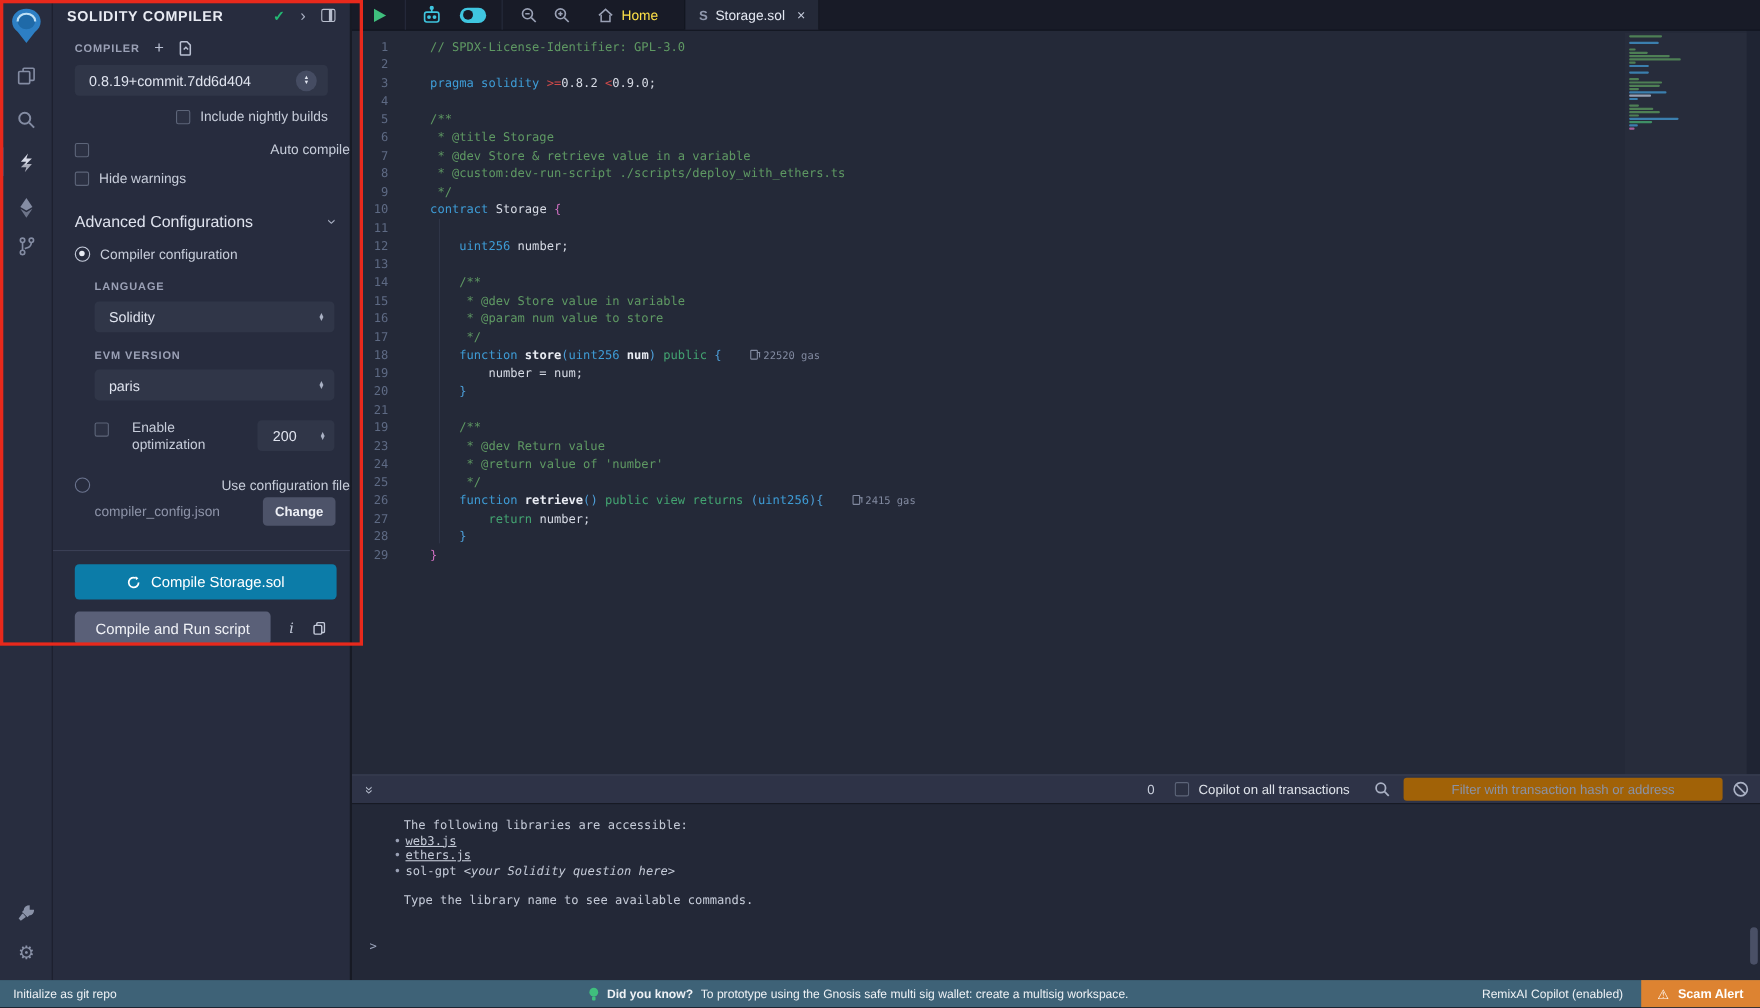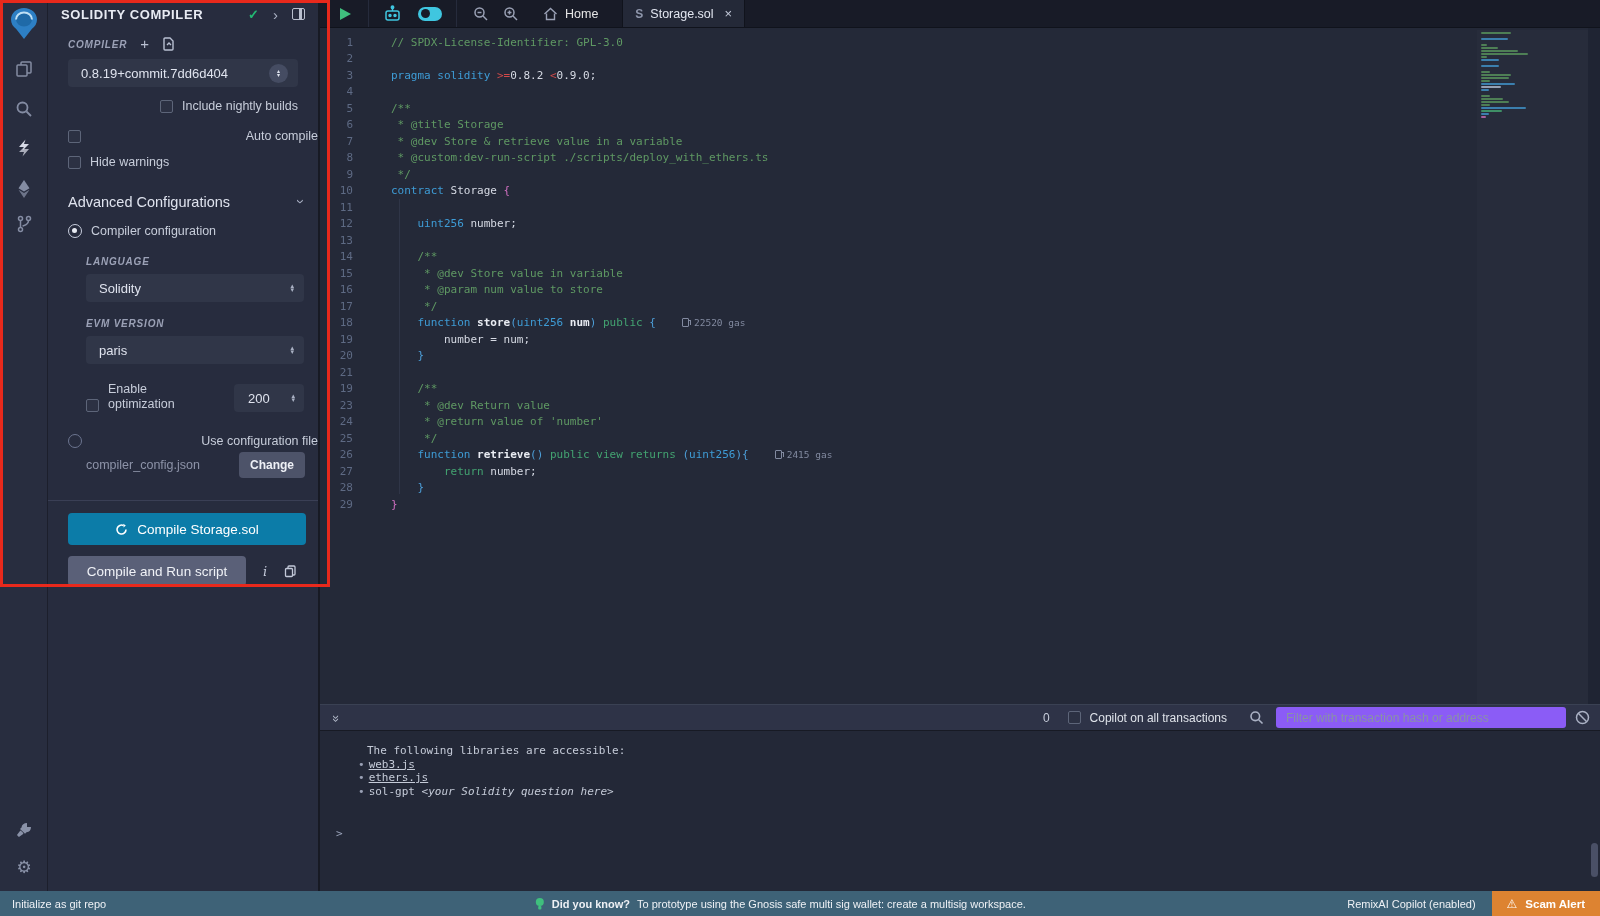--- a/index.html
+++ b/index.html
@@ -17,21 +17,21 @@
 
   
   .panel { position:absolute; left:48px; top:0; bottom:25px; width:272px; background:#272c3e; border-right:2px solid #171a24; z-index:4; }
   .panel-header { height:28px; display:flex; align-items:center; padding:0 13px; gap:14px; }
   .panel-title { font-size:13px; font-weight:bold; letter-spacing:.6px; color:#e8ebf3; margin-right:auto; }
   .check-glyph { color:#23b873; font-size:13px; font-weight:bold; }
   .chev-glyph { color:#aab1c4; font-size:15px; line-height:1; }
   .panelbox-icon { width:13px; height:12px; border:1.5px solid #b9bfce; border-radius:2px; position:relative; }
   .panelbox-icon::after { content:""; position:absolute; right:2px; top:0; bottom:0; width:3px; background:#b9bfce; }
   .row { display:flex; align-items:center; }
-  .small-label { font-size:10px; letter-spacing:.8px; color:#9ba1b6; font-weight:bold;font-style:italic; }
+  .small-label { font-size:10px; letter-spacing:.8px; color:#9ba1b6; font-weight:bold; }
   .compiler-row { margin:8px 0 0 20px; gap:13px; height:16px; }
   .plus-glyph { color:#b9c0d2; font-size:15px; line-height:1; margin-top:-2px; }
   .select { background:#303648; border-radius:4px; display:flex; align-items:center; padding:0 10px 0 13px; color:#dfe3ee; font-size:13px; justify-content:space-between; cursor:pointer; }
   .version-select { margin:7px 20px 0 20px; height:28px; }
   .circle-badge { width:19px; height:19px; border-radius:50%; background:#454c62; display:flex; flex-direction:column; align-items:center; justify-content:center; }
   .updown { display:flex; flex-direction:column; align-items:center; line-height:4.5px; font-size:7px; color:#aab1c4; font-family:"DejaVu Sans", sans-serif; }
   .circle-badge .updown { color:#dfe3ee; font-size:6px; line-height:4px; }
   .checkbox { width:13px; height:13px; background:#2c3143; border:1px solid #5d6579; border-radius:2px; flex:none; cursor:pointer; }
   .radio { width:14px; height:14px; border-radius:50%; border:1.5px solid #6c7590; flex:none; position:relative; cursor:pointer; }
   .radio.sel { border-color:#c8cedd; }
@@ -40,42 +40,42 @@
   .nightly-row { justify-content:flex-end; margin:12px 20px 0 0; }
   .auto-row { margin:16px 0 0 20px;justify-content:space-between; }
   .hide-row { margin:12px 0 0 20px; }
   .adv-row { margin:24px 14px 0 20px; justify-content:space-between; }
   .adv-title { font-size:14.5px; color:#dfe3ee; }
   .adv-chev { color:#aab1c4; font-size:15px; display:inline-block; transform:rotate(90deg); }
   .radio-row { margin:14px 0 0 20px; }
   .lang-label { margin:18px 0 0 38px; }
   .mid-select { margin:7px 14px 0 38px; height:28px; }
   .evm-label { margin:16px 0 0 38px; }
-  .opt-row { margin:18px 14px 0 38px; align-items:flex-end; }
+  .opt-row { margin:18px 14px 0 38px; align-items:flex-start;gap:12px; }
   .opt-label { font-size:12.5px; color:#c7cdda; margin-left:9px; line-height:15px; width:92px; }
   .runs-input { margin-left:auto; width:70px; height:28px; background:#303648; border-radius:4px; display:flex; align-items:center; justify-content:space-between; padding:0 9px 0 14px; color:#dfe3ee; font-size:13px; }
   .usecfg-row { margin:22px 0 0 20px;justify-content:space-between; }
   .cfgfile-row { margin:4px 13px 0 38px; justify-content:space-between; }
   .cfgfile-name { font-size:12.5px; color:#8d93a8; }
   .change-btn { background:#4d5369; border:none; border-radius:4px; color:#eef0f6; font-size:12px; font-weight:bold; padding:6px 11px; cursor:pointer; font-family:inherit; }
   .panel-divider { margin-top:22px; border-top:1px solid #3a3f55; }
   .compile-btn { margin:12px 14px 0 20px; height:32px; width:238px; background:#0c7ca8; border:none; border-radius:4px; color:#fff; font-size:13.5px; display:flex; align-items:center; justify-content:center; gap:9px; cursor:pointer; font-family:inherit; }
   .runscript-row { margin:11px 14px 0 20px; gap:17px; }
   .runscript-btn { height:30px; width:178px; background:#5a6078; border:none; border-radius:4px; color:#f0f2f7; font-size:13.5px; cursor:pointer; font-family:inherit; }
   .info-i { font-family:"DejaVu Serif", serif; font-style:italic; font-size:13px; color:#c3c9d9; cursor:pointer; }
 
   
   .main { position:absolute; left:320px; right:0; top:0; bottom:25px; }
   .tabbar { position:absolute; left:0; right:0; top:0; height:28px; background:#181b27; border-bottom:1px solid #10131c; display:flex; align-items:stretch; }
   .tb-item { display:flex; align-items:center; }
   .tb-div { width:1px; background:#262b3c; }
   .play-tri { width:0; height:0; border-top:6px solid transparent; border-bottom:6px solid transparent; border-left:11px solid #3fbf7d; cursor:pointer; }
   .toggle-pill { width:24px; height:14px; border-radius:8px; background:#3fc6e0; position:relative; cursor:pointer; }
   .toggle-pill::after { content:""; position:absolute; left:2.5px; top:2.5px; width:9px; height:9px; border-radius:50%; background:#181b27; }
-  .home-label { font-size:12.5px; color:#e5e5e5; margin-left:7px; cursor:pointer; }
+  .home-label { font-size:12.5px; color:#fde047; margin-left:7px; cursor:pointer; }
   .tab { background:#242938; border-left:1px solid #10131c; border-right:1px solid #10131c; display:flex; align-items:center; padding:0 12px; gap:7px; cursor:pointer; }
   .tab-s { font-weight:bold; font-size:12px; color:#8e96ab; }
   .tab-label { font-size:12.5px; color:#e2e6f0;text-align:center; }
   .tab-close { color:#c3c9d9; font-size:13px; margin-left:4px; cursor:pointer; }
 
   
   .editor { position:absolute; left:0; right:0; top:28px; height:676px; background:#242938; overflow:hidden; font-family:"DejaVu Sans Mono", monospace; }
   .code-lines { position:absolute; left:0; top:6px; right:130px; }
   .cl { height:16.5px; display:flex; align-items:center; white-space:pre; }
   .ln { width:45px; padding-right:12px; text-align:right; color:#5e6a84; font-size:11px; flex:none; }
@@ -97,21 +97,21 @@
   .mm-line { height:2px; margin-bottom:1px; border-radius:1px; }
   .scroll-gutter { position:absolute; right:0; top:0; bottom:0; width:12px; background:#1f2433; }
 
   
   .term-head { position:absolute; left:0; right:0; top:704px; height:27px; background:#2e3347; border-top:1px solid #3a4153; border-bottom:1px solid #171a24; display:flex; align-items:center; padding:0 10px 0 14px; z-index:2; }
   .term-chevrons { color:#b7bece; font-size:13px; display:inline-block; transform:rotate(90deg); letter-spacing:-2px; cursor:pointer; }
   .term-count { margin-left:auto; color:#c7cdda; font-size:12px; }
   .listen-label { font-size:12px; color:#dfe3ea; margin-left:9px; }
   .term-cb { margin-left:18px; }
   .term-search { margin-left:22px; cursor:pointer; }
-  .filter-input { margin-left:12px; width:290px; height:21px; background:#8b5cf6; border:none; border-radius:3px; color:#dfe3ea; font-size:12px; padding:0 10px; font-family:inherit; }
+  .filter-input { margin-left:12px; width:290px; height:21px; background:#a16207; border:none; border-radius:3px; color:#dfe3ea; font-size:12px; padding:0 10px; font-family:inherit;text-align:center; }
   .filter-input::placeholder { color:#8a92a6; }
   .block-icon { margin-left:9px; cursor:pointer; display:flex; }
   .terminal { position:absolute; left:0; right:0; top:731px; bottom:0; background:#232837; font-family:"DejaVu Sans Mono", monospace; color:#c5cbd8; font-size:11px; }
   .term-body { padding-top:13px; line-height:13.5px; }
   .tline.pad { padding-left:47px; }
   .tline.bullet { padding-left:38px; }
   .tdot { color:#9aa1b5; margin-right:4px; }
   .tlink { text-decoration:underline; color:#c5cbd8; cursor:pointer; }
   .tline.hint { margin-top:13.5px; }
   .tprompt { margin-top:29px; padding-left:16px; color:#9aa3ba; }
@@ -434,20 +434,21 @@
         </svg>
       </span>
     </div>
 
     <div class="terminal">
       <div class="term-body">
         <div class="tline pad">The following libraries are accessible:</div>
         <div class="tline bullet"><span class="tdot">•</span><span class="tlink">web3.js</span></div>
         <div class="tline bullet"><span class="tdot">•</span><span class="tlink">ethers.js</span></div>
         <div class="tline bullet"><span class="tdot">•</span><span>sol-gpt </span><em>&lt;your Solidity question here&gt;</em></div>
+        <div class="tline pad hint">Type the library name to see available commands.</div>
         <div class="tprompt">&gt;</div>
       </div>
       <div class="term-scrollthumb"></div>
     </div>
   </div>
 
   <div class="statusbar">
     <span class="sb-left">Initialize as git repo</span>
     <span class="sb-tip">
       <svg width="10" height="14" viewBox="0 0 10 14">

